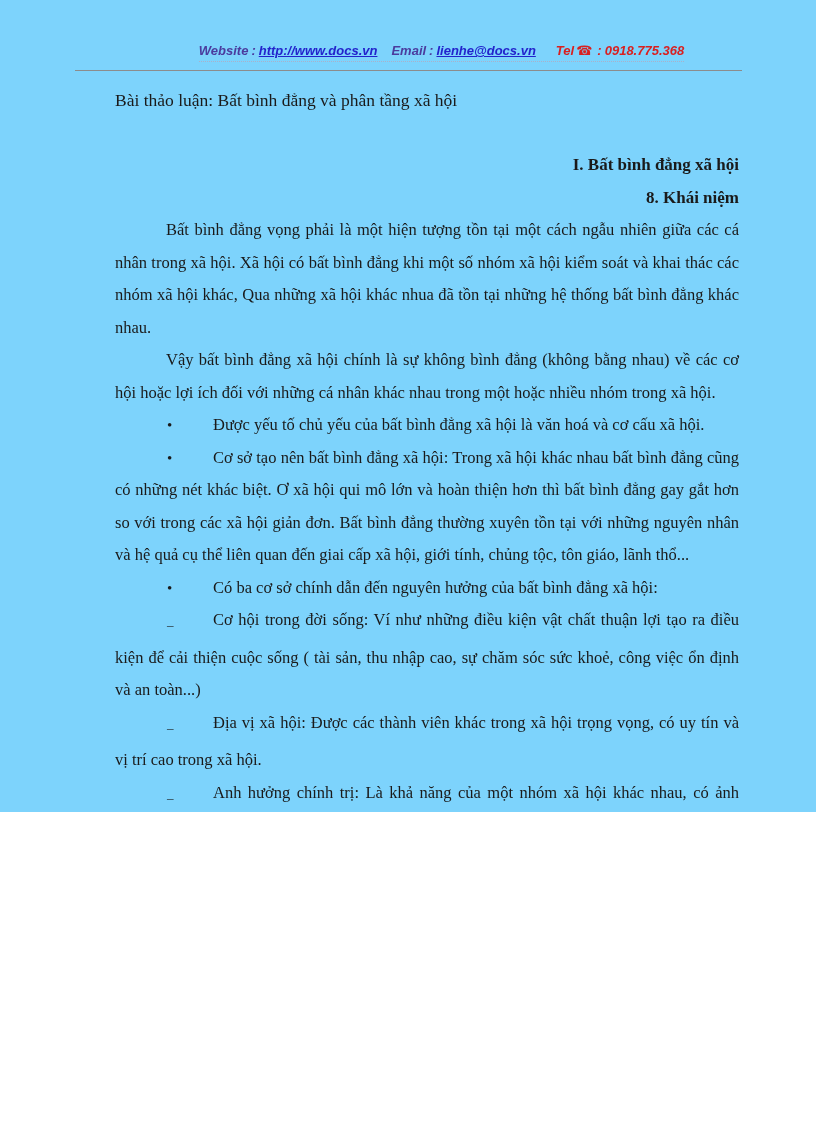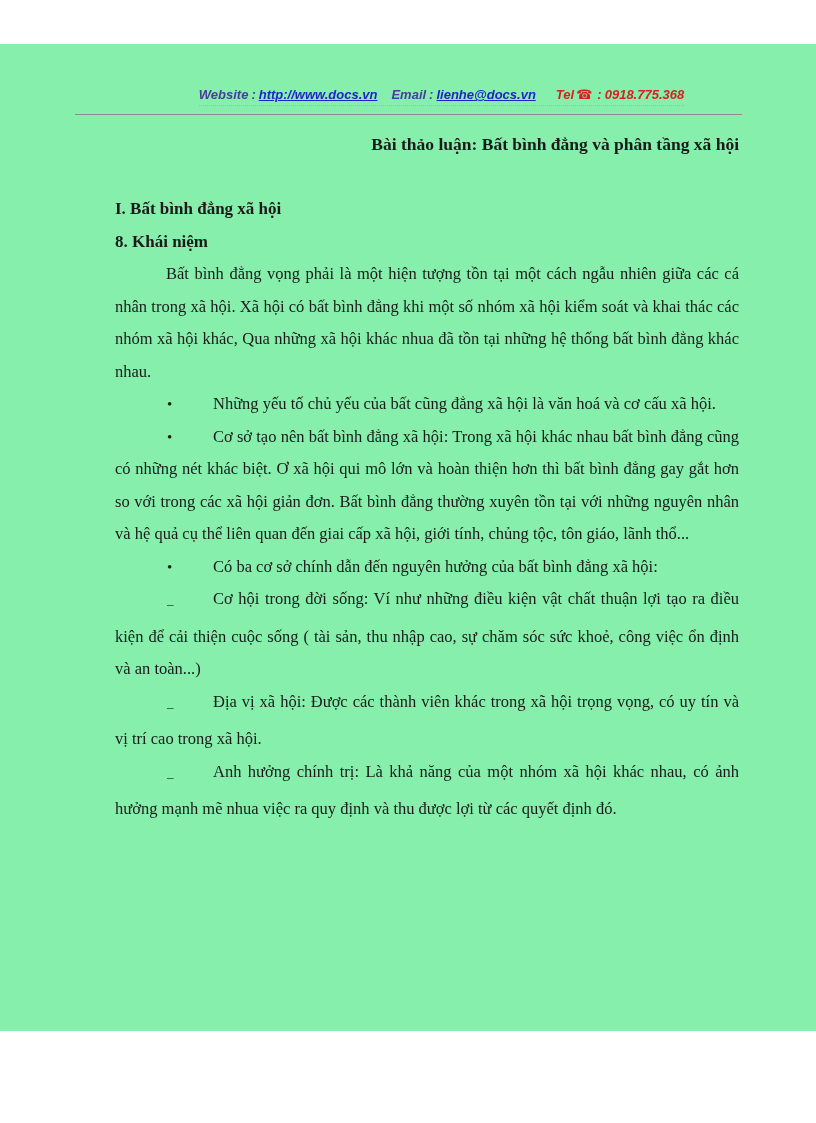--- a/index.html
+++ b/index.html
@@ -1,23 +1,22 @@
 <!DOCTYPE html>
 <html><head>
 <meta charset="utf-8">
 <style>
   html,body { margin:0; padding:0; background:#ffffff; }
   .page {
     position:relative;
-    width:816px; height:987px;
-    background:#86efac;
+    width:816px; height:812px;
+    background:#7dd3fc;
     overflow:hidden;
     font-family:"Liberation Serif","DejaVu Serif",serif;
     color:#1a1a1a;
-    margin-top:44px;
   }
 
   
   .header {
     position:absolute;
     top:42px; left:75px; width:667px;
     text-align:center;
     border-bottom:1px solid #8c8c8c;
     padding-bottom:8px;
     font-family:"Liberation Sans","DejaVu Sans",sans-serif;
@@ -46,30 +45,30 @@
 
   
   .content {
     position:absolute;
     left:115px; top:84px; width:624px;
     font-size:16.5px;
     line-height:32.5px;
     text-align:justify;
   }
   .doc-title {
-    font-weight:bold;
+    font-weight:normal;
     font-size:17.5px;
-    text-align:right;
+    text-align:left;
     white-space:nowrap;
   }
   .spacer { height:32.5px; }
   .heading {
     font-weight:bold;
     font-size:17px;
-    text-align:left;
+    text-align:right;
   }
   .para { text-indent:51px; }
   .list-item { text-indent:52px; }
   .marker {
     display:inline-block;
     width:46px;
     text-indent:0;
   }
   .marker.bullet { font-size:15px; }
   .marker.dash   { font-size:13px; vertical-align:-4px; }
@@ -98,22 +97,23 @@
     <div class="doc-title">Bài thảo luận: Bất bình đẳng và phân tầng xã hội</div>
 
     <div class="spacer"></div>
 
     <div class="heading">I. Bất bình đẳng xã hội</div>
 
     <div class="heading">8. Khái niệm</div>
 
     <div class="para">Bất bình đẳng vọng phải là một hiện tượng tồn tại một cách ngẫu nhiên giữa các cá nhân trong xã hội. Xã hội có bất bình đẳng khi một số nhóm xã hội kiểm soát và khai thác các nhóm xã hội khác, Qua những xã hội khác nhua đã tồn tại những hệ thống bất bình đẳng khác nhau.</div>
 
+    <div class="para">Vậy bất bình đẳng xã hội chính là sự không bình đẳng (không bằng nhau) về các cơ hội hoặc lợi ích đối với những cá nhân khác nhau trong một hoặc nhiều nhóm trong xã hội.</div>
 
-    <div class="list-item"><span class="marker bullet">•</span><span>Những yếu tố chủ yếu của bất cũng đẳng xã hội là văn hoá và cơ cấu xã hội.</span></div>
+    <div class="list-item"><span class="marker bullet">•</span><span>Được yếu tố chủ yếu của bất bình đẳng xã hội là văn hoá và cơ cấu xã hội.</span></div>
 
     <div class="list-item"><span class="marker bullet">•</span><span>Cơ sở tạo nên bất bình đẳng xã hội: Trong xã hội khác nhau bất bình đẳng cũng có những nét khác biệt. Ơ xã hội qui mô lớn và hoàn thiện hơn thì bất bình đẳng gay gắt hơn so với trong các xã hội giản đơn. Bất bình đẳng thường xuyên tồn tại với những nguyên nhân và hệ quả cụ thể liên quan đến giai cấp xã hội, giới tính, chủng tộc, tôn giáo, lãnh thổ...</span></div>
 
     <div class="list-item"><span class="marker bullet">•</span><span>Có ba cơ sở chính dẫn đến nguyên hưởng của bất bình đẳng xã hội:</span></div>
 
     <div class="list-item"><span class="marker dash">–</span><span>Cơ hội trong đời sống: Ví như những điều kiện vật chất thuận lợi tạo ra điều kiện để cải thiện cuộc sống ( tài sản, thu nhập cao, sự chăm sóc sức khoẻ, công việc ổn định và an toàn...)</span></div>
 
     <div class="list-item"><span class="marker dash">–</span><span>Địa vị xã hội: Được các thành viên khác trong xã hội trọng vọng, có uy tín và vị trí cao trong xã hội.</span></div>
 
     <div class="list-item"><span class="marker dash">–</span><span>Anh hưởng chính trị: Là khả năng của một nhóm xã hội khác nhau, có ảnh hưởng mạnh mẽ nhua việc ra quy định và thu được lợi từ các quyết định đó.</span></div>

